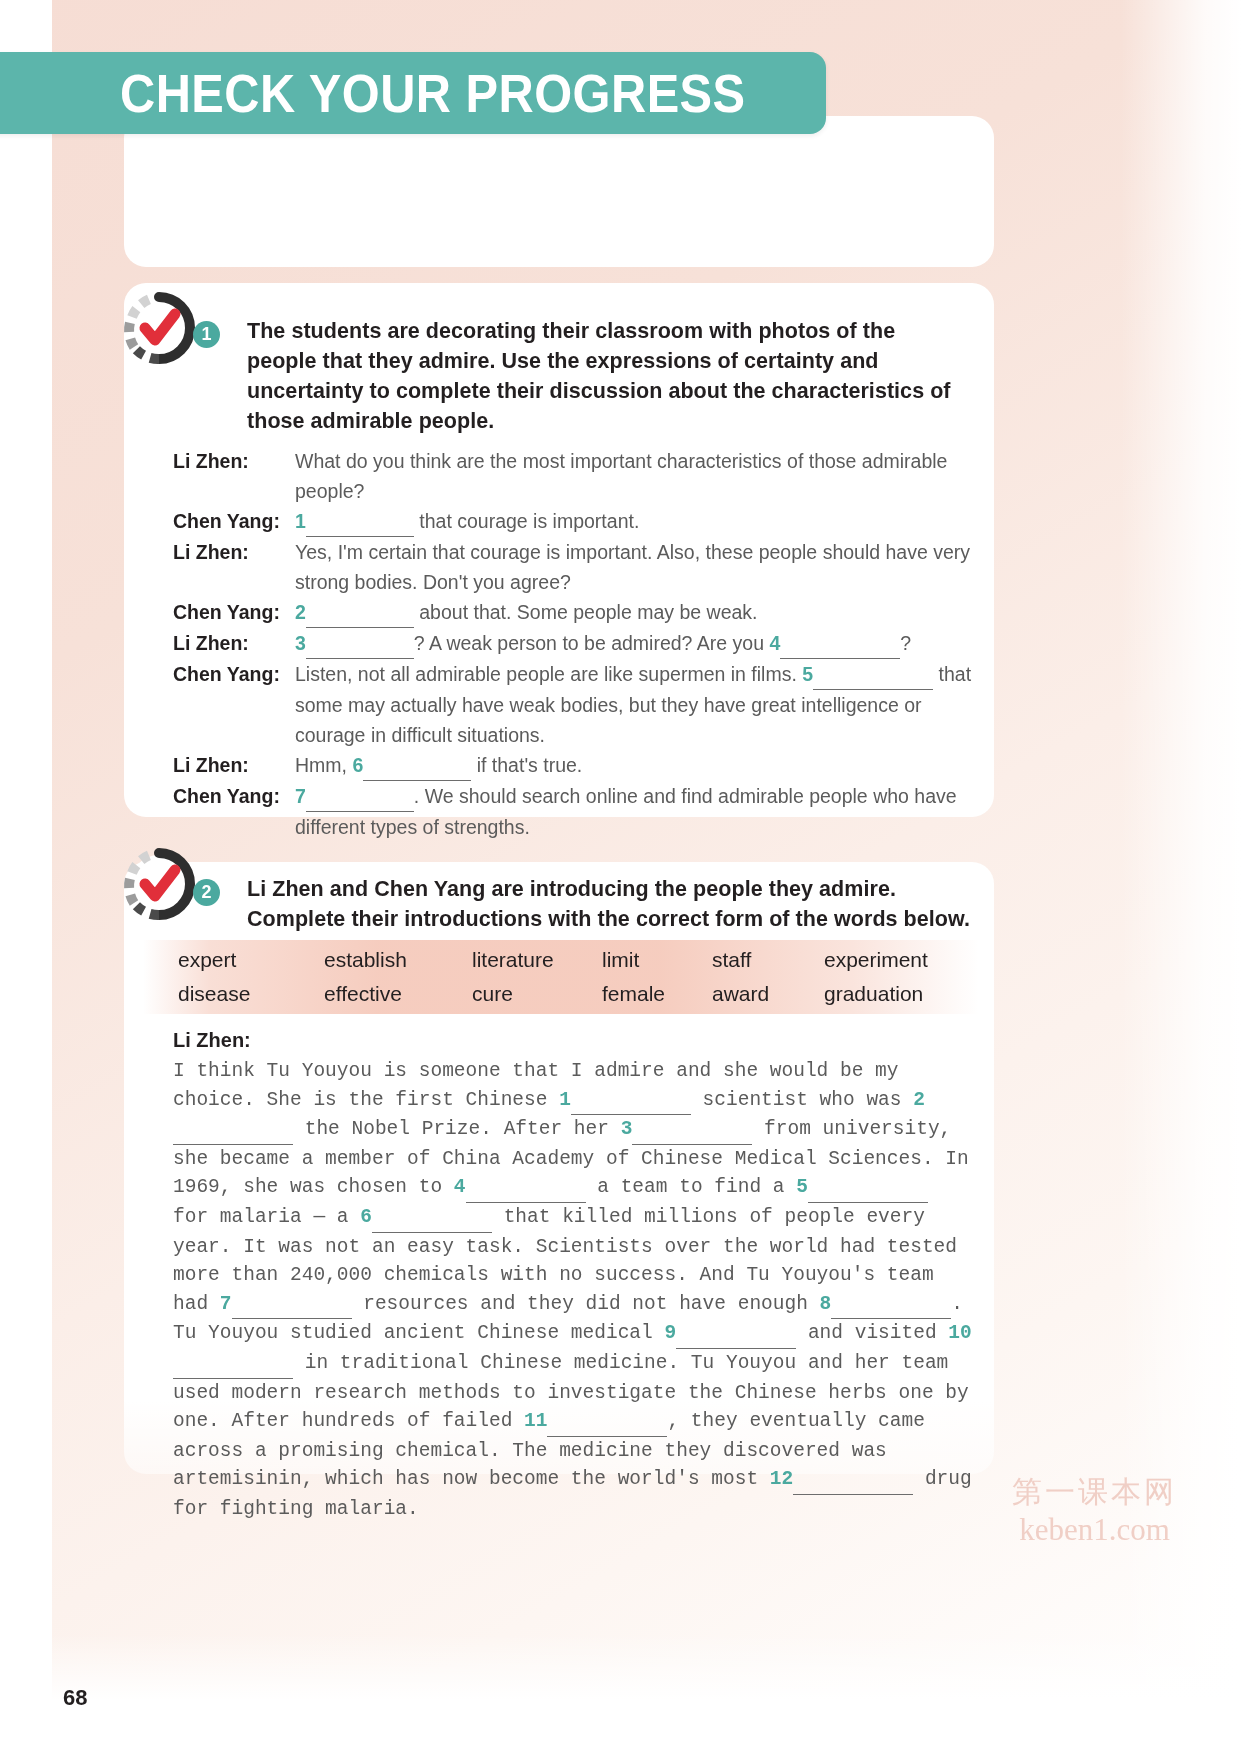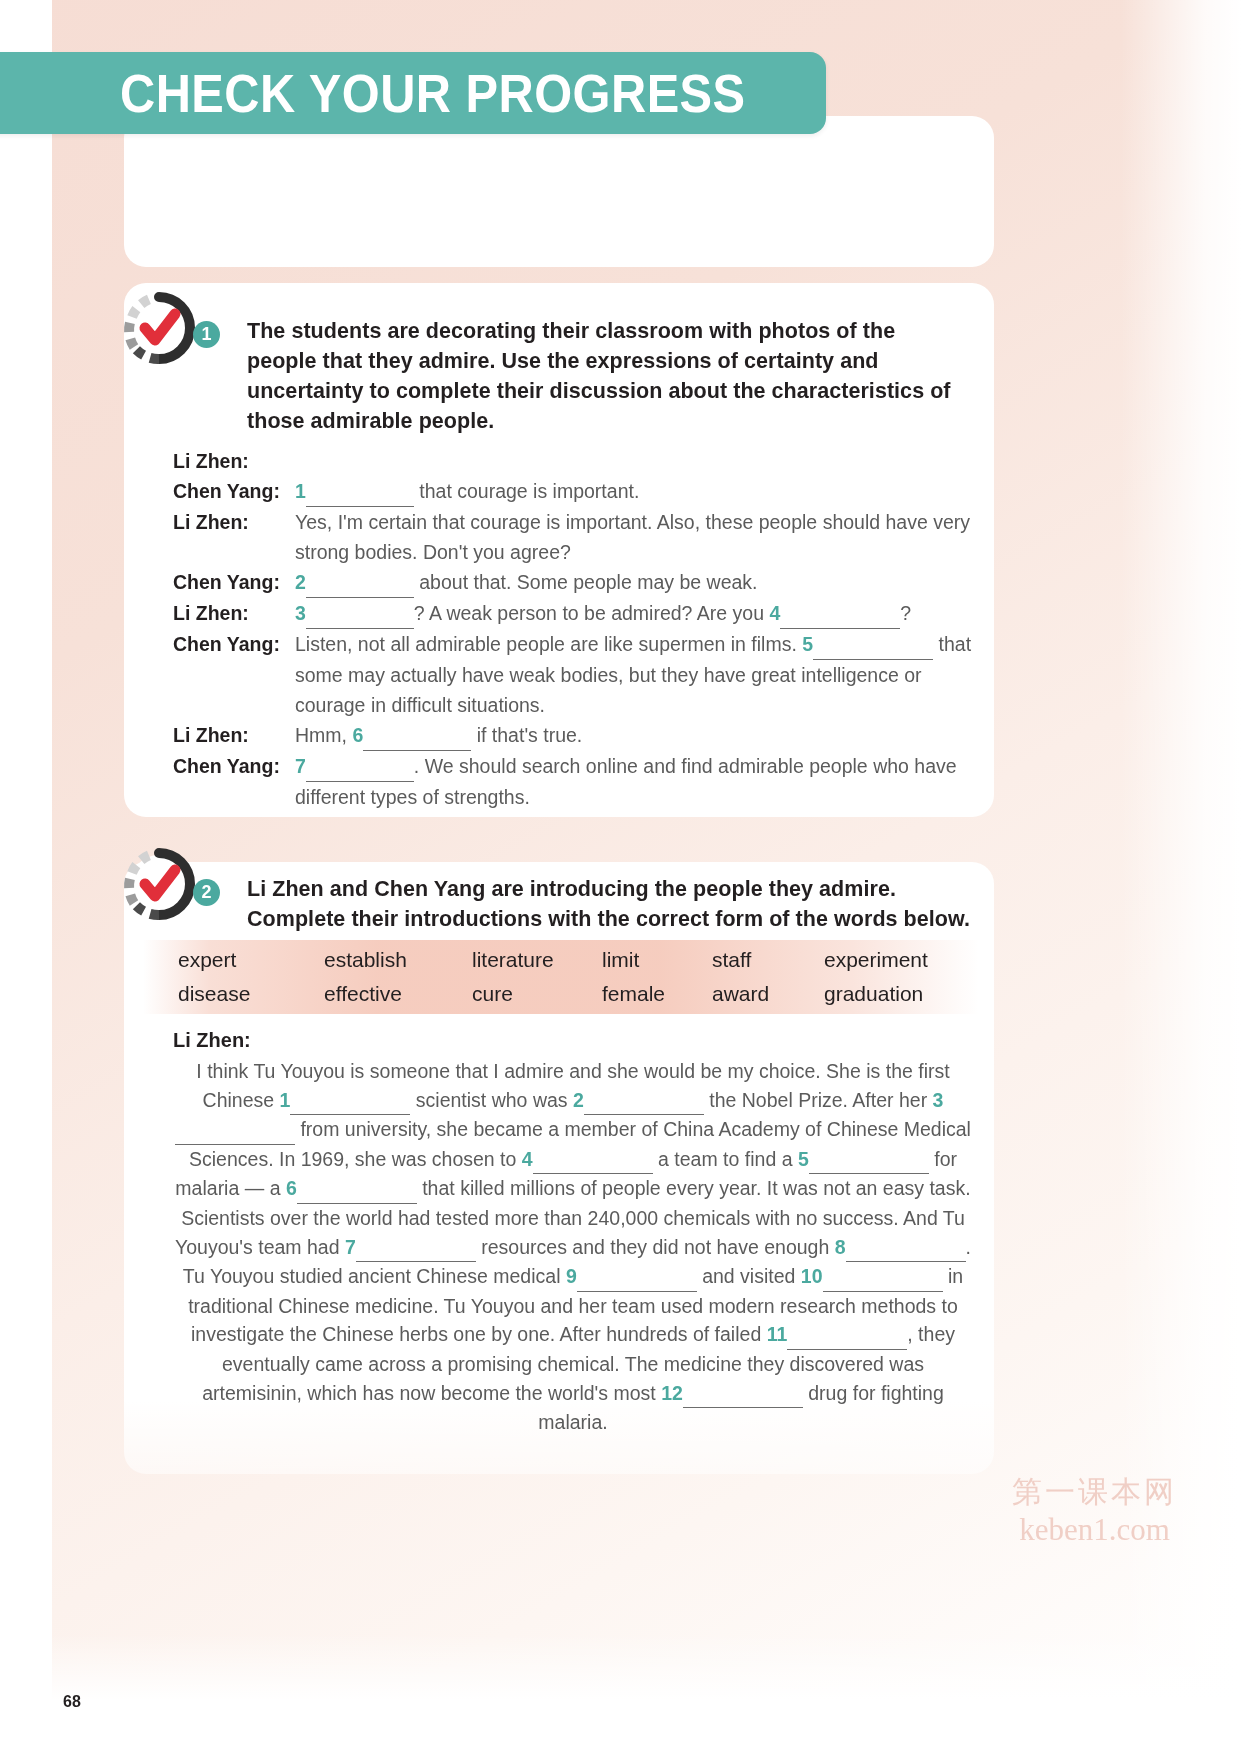--- a/index.html
+++ b/index.html
@@ -185,30 +185,30 @@
     left: 173px; top: 1029px;
     font-size: 20px; font-weight: 700; color: #231f20;
     font-family: "Liberation Sans Narrow", "Liberation Sans", sans-serif;
   }
   #passage {
     position: absolute;
     left: 173px; top: 1057px; width: 800px;
     font-size: 19.5px;
     color: #5b5b5b;
     line-height: 28.6px;
-    font-family: Liberation Sans, sans-serif;
+    font-family: Liberation Mono, monospace;
     font-weight: 300;
-    text-align: center;
+    text-align: left;
   }
 
   
   #page-number {
     position: absolute;
     left: 63px; bottom: 43px;
-    font-size: 16px; font-weight: 700; color: #231f20;
+    font-size: 22px; font-weight: 700; color: #231f20;
     font-family: "Liberation Sans Narrow", "Liberation Sans", sans-serif;
   }
   #watermark {
     position: absolute;
     right: 64px; bottom: 205px;
     text-align: center;
     color: #f0cfc6;
     pointer-events: none;
     user-select: none;
   }
@@ -256,20 +256,21 @@
   </div>
 
   <div class="task-head" id="task1-head">
     <div class="task-num">1</div>
     <div class="task-text">The students are decorating their classroom with photos of the people that they admire. Use the expressions of certainty and uncertainty to complete their discussion about the characteristics of those admirable people.</div>
   </div>
 
   <div id="dialogue">
       <div class="dlg-row">
         <div class="dlg-speaker">Li Zhen:</div>
+        <div class="dlg-line"><span>What do you think are the most important characteristics of those admirable people?</span></div>
       </div>
       <div class="dlg-row">
         <div class="dlg-speaker">Chen Yang:</div>
         <div class="dlg-line"><span class="bnum">1</span><span class="blank b-sm">&nbsp;</span><span> that courage is important.</span></div>
       </div>
       <div class="dlg-row">
         <div class="dlg-speaker">Li Zhen:</div>
         <div class="dlg-line"><span>Yes, I'm certain that courage is important. Also, these people should have very strong bodies. Don't you agree?</span></div>
       </div>
       <div class="dlg-row">

